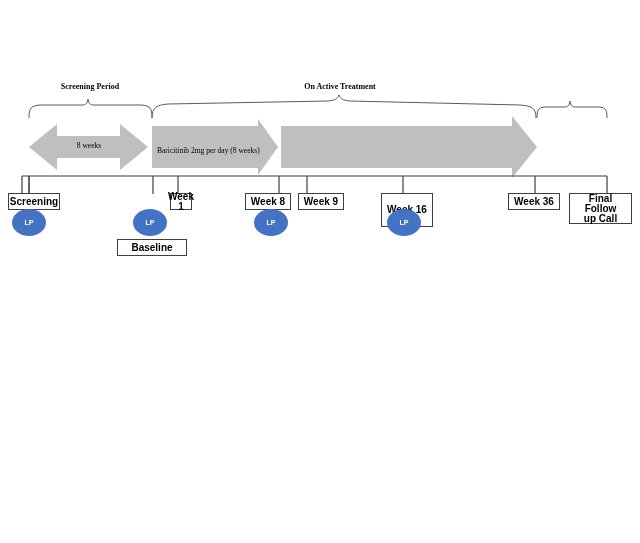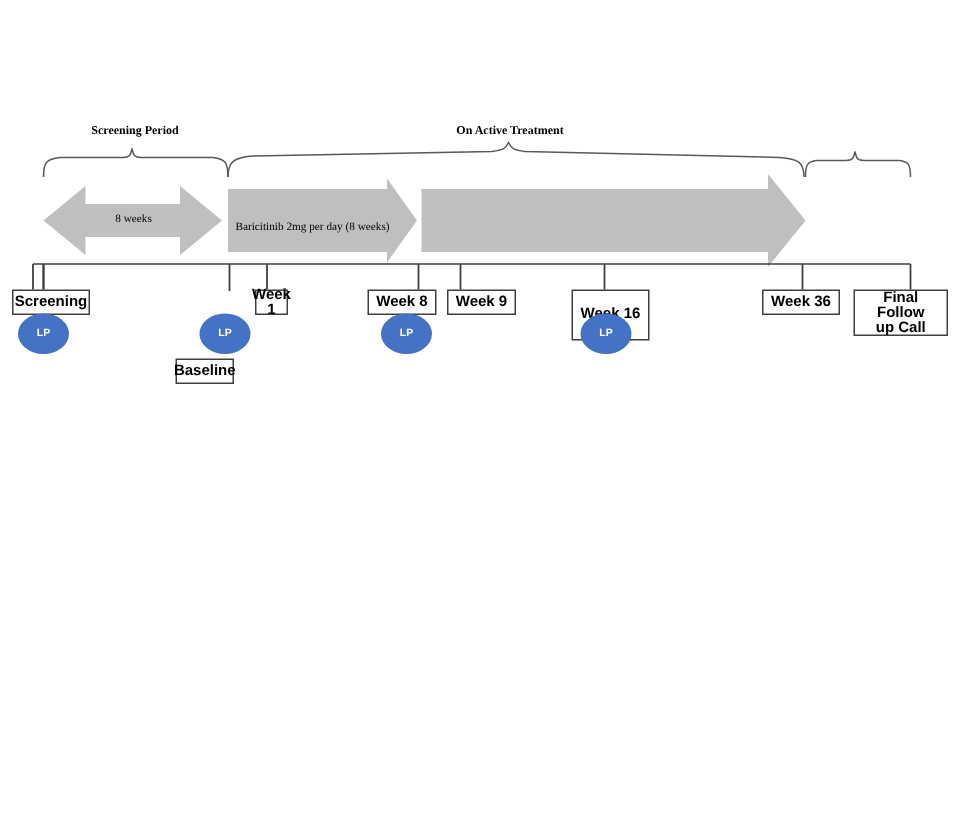--- a/index.html
+++ b/index.html
@@ -157,21 +157,21 @@
 
   <div class="arrow-text" id="arrowtext-2mg">Baricitinib 2mg per day (8 weeks)</div>
 
 
   <div class="milestone">
     <div class="milestone-box" style="left:8px; top:193px; width:52px; height:17px;">Screening</div>
     <div class="lp-circle" style="left:12px; top:209px; width:34px; height:27px;">LP</div>
   </div>
 
   <div class="milestone">
-    <div class="milestone-box" style="left:117px; top:193px; width:39px; height:17px;margin-top:46px;">Baseline</div>
+    <div class="milestone-box" style="left:117px; top:193px; width:70px; height:17px;margin-top:46px;">Baseline</div>
     <div class="lp-circle" style="left:133px; top:209px; width:34px; height:27px;">LP</div>
   </div>
 
   <div class="milestone">
     <div class="milestone-box" style="left:170px; top:193px; width:22px; height:17px;">Week 1</div>
   </div>
 
   <div class="milestone">
     <div class="milestone-box" style="left:245px; top:193px; width:46px; height:17px;">Week 8</div>
     <div class="lp-circle" style="left:254px; top:209px; width:34px; height:27px;">LP</div>

